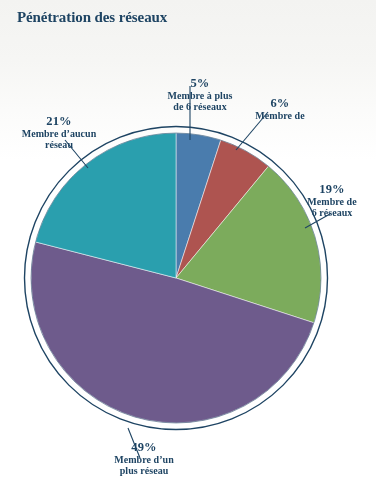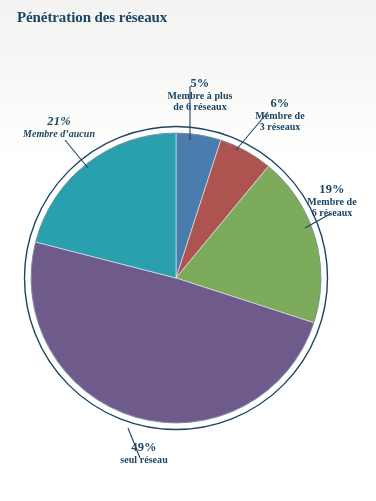--- a/index.html
+++ b/index.html
@@ -51,21 +51,21 @@
   .lbl .pct {
     display: block;
     font-size: 12.5px;
     letter-spacing: 0.2px;
   }
   .lbl .desc {
     display: block;
     font-size: 10px;
     letter-spacing: 0.05px;
   }
-  #lbl-none   { left: 4px;   top: 114px; width: 110px; font-style: italic; }
+  #lbl-none   { left: 4px;   top: 114px; width: 110px; }
   #lbl-more3  { left: 148px; top: 76px;  width: 104px; }
   #lbl-three  { left: 240px; top: 96px;  width: 80px;  }
   #lbl-two    { left: 292px; top: 182px; width: 80px;  }
   #lbl-one    { left: 78px;  top: 440px; width: 132px; }
 </style>
 </head>
 <body>
 
 <div id="page">
 
@@ -86,38 +86,39 @@
       <line x1="190" y1="86" x2="190" y2="140" stroke="#1e4463" stroke-width="1.1"></line>
       <line x1="268" y1="112" x2="236" y2="150" stroke="#1e4463" stroke-width="1.1"></line>
       <line x1="330" y1="214" x2="305" y2="228" stroke="#1e4463" stroke-width="1.1"></line>
       <line x1="128" y1="428" x2="140" y2="458" stroke="#1e4463" stroke-width="1.1"></line>
       <line x1="65" y1="140" x2="88" y2="168" stroke="#1e4463" stroke-width="1.1"></line>
     </svg>
 
   <div class="lbl" id="lbl-none">
     <span class="pct">21%</span>
     <span class="desc">Membre d’aucun</span>
+    <span class="desc">réseau</span>
   </div>
 
   <div class="lbl" id="lbl-more3">
     <span class="pct">5%</span>
     <span class="desc">Membre à plus</span>
     <span class="desc">de 6 réseaux</span>
   </div>
 
   <div class="lbl" id="lbl-three">
     <span class="pct">6%</span>
     <span class="desc">Membre de</span>
-    <span class="desc">3 réseaux</span>
   </div>
 
   <div class="lbl" id="lbl-two">
     <span class="pct">19%</span>
     <span class="desc">Membre de</span>
     <span class="desc">6 réseaux</span>
   </div>
 
   <div class="lbl" id="lbl-one">
     <span class="pct">49%</span>
-    <span class="desc">seul réseau</span>
+    <span class="desc">Membre d’un</span>
+    <span class="desc">plus réseau</span>
   </div>
 
 </div>
 
 </body></html>

